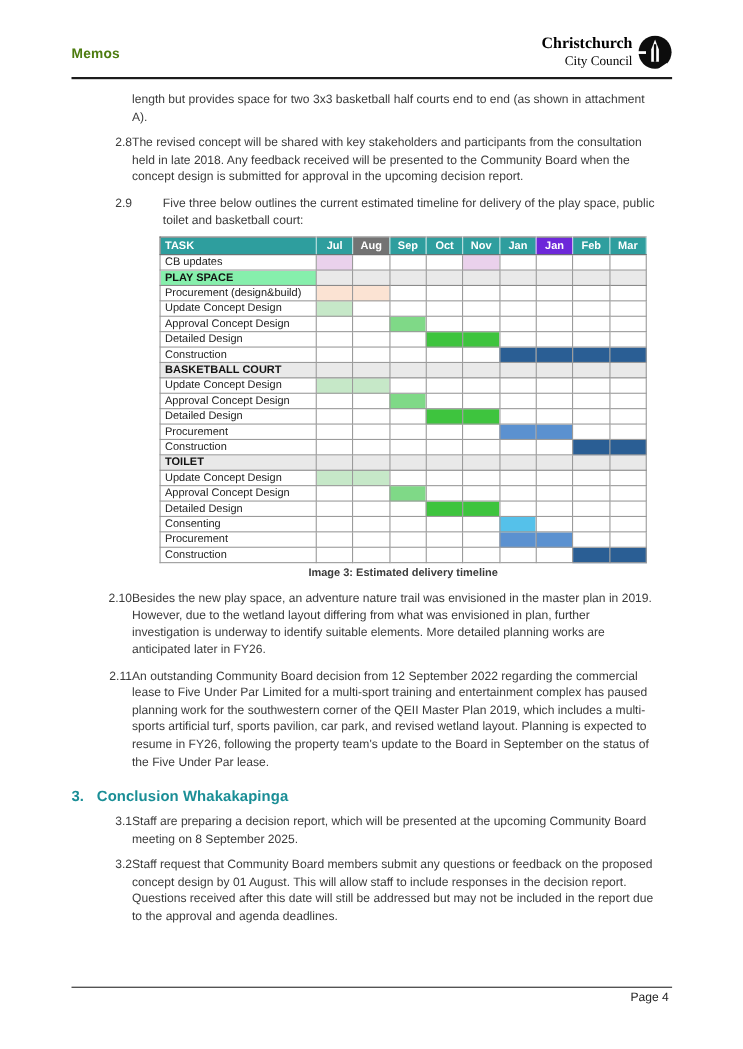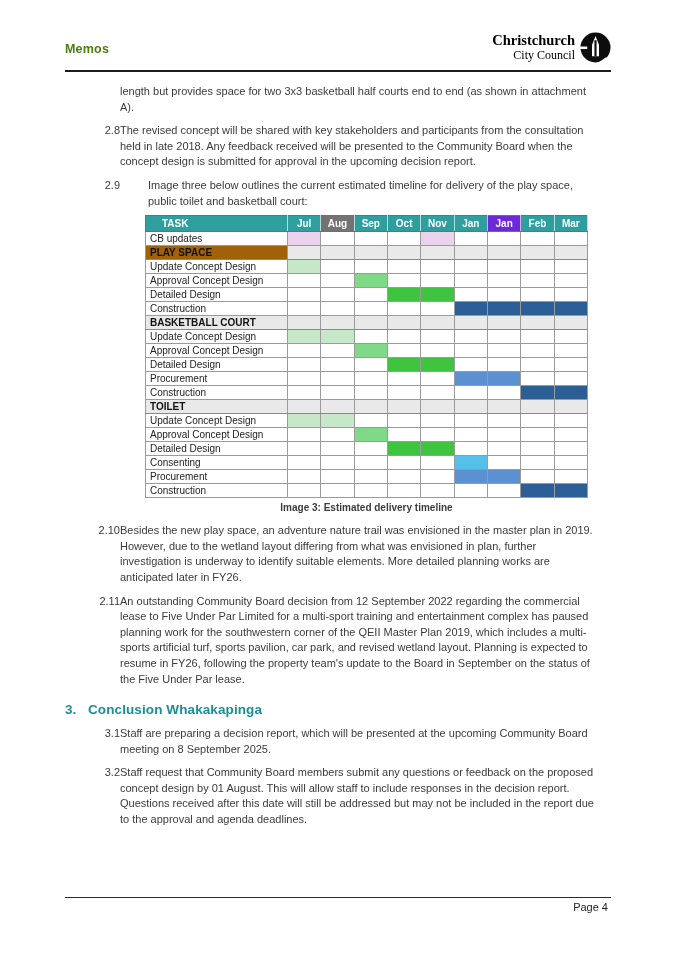--- a/index.html
+++ b/index.html
@@ -24,21 +24,21 @@
   .para .pnum { width:32px; flex-shrink:0;text-align:right; }
   .para .ptext { flex:1; }
   .para.cont { margin-left:55px; }
 
   .timeline-wrap { margin-left:80px; width:443px; margin-top:4px; }
   table.gantt { border-collapse:collapse; width:443px; table-layout:fixed; }
   table.gantt th, table.gantt td { border:1px solid #9b9b9b; padding:0; }
   table.gantt th { height:16px; color:#fff; font-size:10px; font-weight:bold; text-align:center;
     border-left:1px solid rgba(255,255,255,.65); border-right:1px solid rgba(255,255,255,.65);
     border-top:1px solid #6f6f6f; border-bottom:1px solid #6f6f6f; }
-  table.gantt th.task-col { text-align:left; padding-left:16px; width:142px;
+  table.gantt th.task-col { text-align:left; padding-left:4px; width:142px;
     border-left:1px solid #6f6f6f; }
   table.gantt td { height:14px; background:#fff; }
   table.gantt td.task-cell { font-size:10px; padding-left:4px; color:#222;
     white-space:nowrap; overflow:hidden; }
   table.gantt tr.section-row td { border-top:1px solid #5c5c5c; border-bottom:1px solid #8a8a8a; }
   table.gantt tr.section-row td.task-cell { font-weight:bold; color:#111; }
   .caption { width:443px; margin:4px 0 10px 80px; text-align:center;
     font-size:10px; font-weight:bold; color:#3b3b3b; }
 
   .section-heading { display:flex; font-weight:bold; font-size:13.5px;
@@ -77,21 +77,21 @@
     <div class="ptext">length but provides space for two 3x3 basketball half courts end to end (as shown in attachment A).</div>
   </div>
 
   <div class="para">
     <div class="pnum">2.8</div>
     <div class="ptext">The revised concept will be shared with key stakeholders and participants from the consultation held in late 2018. Any feedback received will be presented to the Community Board when the concept design is submitted for approval in the upcoming decision report.</div>
   </div>
 
   <div class="para" style="margin-bottom:6px;gap:28px;">
     <div class="pnum">2.9</div>
-    <div class="ptext">Image three below outlines the current estimated timeline for delivery of the play space, public toilet and basketball court:</div>
+    <div class="ptext">Five three below outlines the current estimated timeline for delivery of the play space, public toilet and basketball court:</div>
   </div>
 
   <div class="timeline-wrap">
     <table class="gantt">
       <thead>
         <tr>
             <th class="task-col" style="background: rgb(46, 158, 158);">TASK</th>
             <th style="background: rgb(46, 158, 158);">Jul</th>
             <th style="background: #737373;">Aug</th>
             <th style="background: rgb(46, 158, 158);">Sep</th>
@@ -110,30 +110,42 @@
             <td class="month-cell"></td>
             <td class="month-cell"></td>
             <td class="month-cell"></td>
             <td class="month-cell" style="background: rgb(234, 209, 236);"></td>
             <td class="month-cell"></td>
             <td class="month-cell"></td>
             <td class="month-cell"></td>
             <td class="month-cell"></td>
           </tr>
           <tr class="section-row">
-            <td class="task-cell" style="background: #a16207;">PLAY SPACE</td>
-            <td class="month-cell" style="background: rgb(233, 233, 233);"></td>
-            <td class="month-cell" style="background: rgb(233, 233, 233);"></td>
-            <td class="month-cell" style="background: rgb(233, 233, 233);"></td>
-            <td class="month-cell" style="background: rgb(233, 233, 233);"></td>
-            <td class="month-cell" style="background: rgb(233, 233, 233);"></td>
-            <td class="month-cell" style="background: rgb(233, 233, 233);"></td>
-            <td class="month-cell" style="background: rgb(233, 233, 233);"></td>
-            <td class="month-cell" style="background: rgb(233, 233, 233);"></td>
-            <td class="month-cell" style="background: rgb(233, 233, 233);"></td>
+            <td class="task-cell" style="background: #86efac;">PLAY SPACE</td>
+            <td class="month-cell" style="background: rgb(233, 233, 233);"></td>
+            <td class="month-cell" style="background: rgb(233, 233, 233);"></td>
+            <td class="month-cell" style="background: rgb(233, 233, 233);"></td>
+            <td class="month-cell" style="background: rgb(233, 233, 233);"></td>
+            <td class="month-cell" style="background: rgb(233, 233, 233);"></td>
+            <td class="month-cell" style="background: rgb(233, 233, 233);"></td>
+            <td class="month-cell" style="background: rgb(233, 233, 233);"></td>
+            <td class="month-cell" style="background: rgb(233, 233, 233);"></td>
+            <td class="month-cell" style="background: rgb(233, 233, 233);"></td>
+          </tr>
+          <tr>
+            <td class="task-cell">Procurement (design&amp;build)</td>
+            <td class="month-cell" style="background: rgb(251, 227, 211);"></td>
+            <td class="month-cell" style="background: rgb(251, 227, 211);"></td>
+            <td class="month-cell"></td>
+            <td class="month-cell"></td>
+            <td class="month-cell"></td>
+            <td class="month-cell"></td>
+            <td class="month-cell"></td>
+            <td class="month-cell"></td>
+            <td class="month-cell"></td>
           </tr>
           <tr>
             <td class="task-cell">Update Concept Design</td>
             <td class="month-cell" style="background: rgb(198, 232, 200);"></td>
             <td class="month-cell"></td>
             <td class="month-cell"></td>
             <td class="month-cell"></td>
             <td class="month-cell"></td>
             <td class="month-cell"></td>
             <td class="month-cell"></td>

